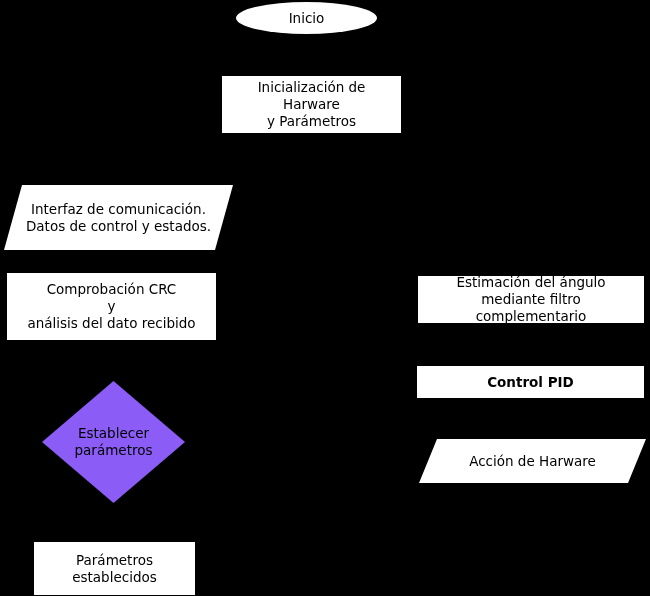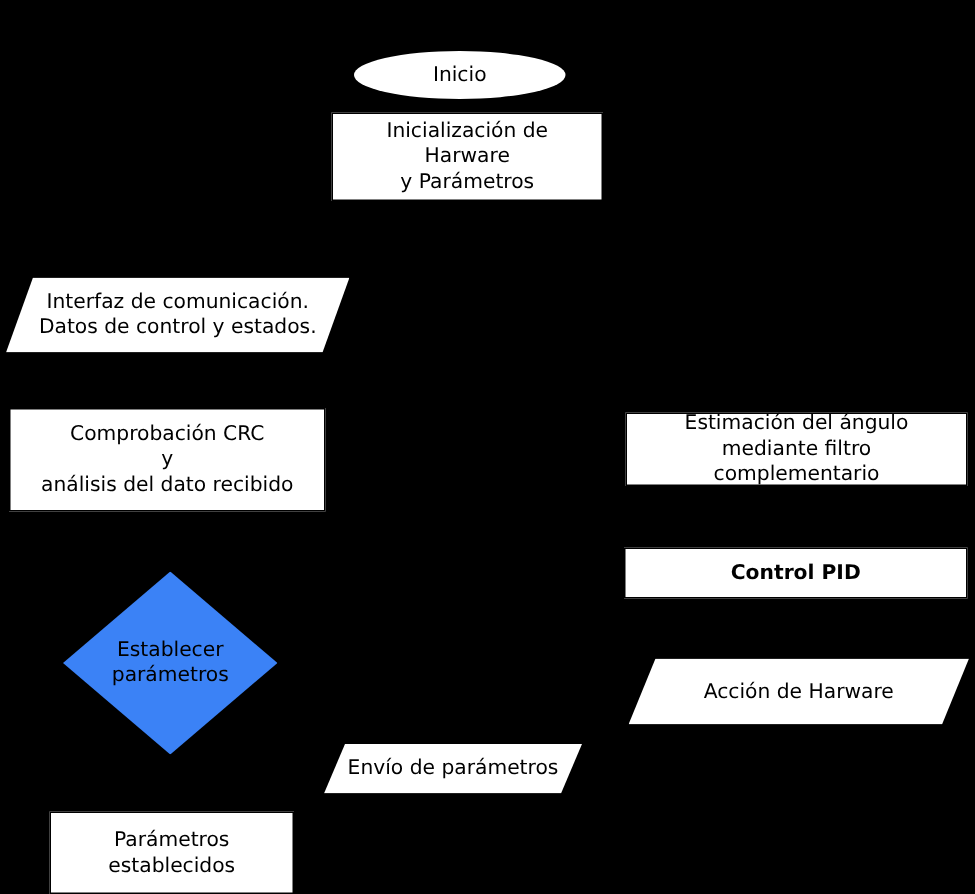--- a/index.html
+++ b/index.html
@@ -28,29 +28,28 @@
     box-sizing: border-box;
     white-space: pre-line;
     padding: 2px 6px;
   }
   .node.rect {
     border: 1px solid #000000;
     justify-content: center;
   }
   .node.ellipse {
     border-radius: 50%;
-    margin-top: 32px;
   }
   .node.para {
     clip-path: polygon(var(--skew) 0, 100% 0, calc(100% - var(--skew)) 100%, 0 100%);
     background: #ffffff;
   }
   .node.diamond {
     clip-path: polygon(50% 0, 100% 50%, 50% 100%, 0 50%);
-    background: #3b82f6;
+    background: #8b5cf6;
   }
   .node.diamond .lbl,
   .node.para .lbl {
     display: block;
     width: 100%;
   }
   .lbl { display: block; }
 </style>
 </head>
 <body>
@@ -59,21 +58,21 @@
 
   <div class="node ellipse" style="left: 236px; top: 2px; width: 141px; height: 32px;">
     <span class="lbl">Inicio</span>
   </div>
 
   <div class="node rect" style="left: 221px; top: 75px; width: 181px; height: 59px;">
     <span class="lbl">Inicialización de Harware
 y Parámetros</span>
   </div>
 
-  <div class="node para" style="left: 4px; top: 185px; width: 229px; height: 50px; --skew: 18px;">
+  <div class="node para" style="left: 4px; top: 185px; width: 229px; height: 65px; --skew: 18px;">
     <span class="lbl">Interfaz de comunicación.
 Datos de control y estados.</span>
   </div>
 
 
   <div class="node rect" style="left: 417px; top: 275px; width: 228px; height: 49px;">
     <span class="lbl">Estimación del ángulo
 mediante filtro complementario</span>
   </div>
 
@@ -89,22 +88,19 @@
 
   <div class="node diamond" style="left: 42px; top: 381px; width: 143px; height: 122px;">
     <span class="lbl">Establecer
 parámetros</span>
   </div>
 
   <div class="node para" style="left: 419px; top: 439px; width: 227px; height: 44px; --skew: 18px;">
     <span class="lbl">Acción de Harware</span>
   </div>
 
-  <div class="node para" style="left: 216px; top: 496px; width: 172px; height: 33px; --skew: 14px;">
-    <span class="lbl">Envío de parámetros</span>
-  </div>
 
   <div class="node rect" style="left: 33px; top: 541px; width: 163px; height: 55px;">
     <span class="lbl">Parámetros
 establecidos</span>
   </div>
 
 </div>
 
 </body></html>

